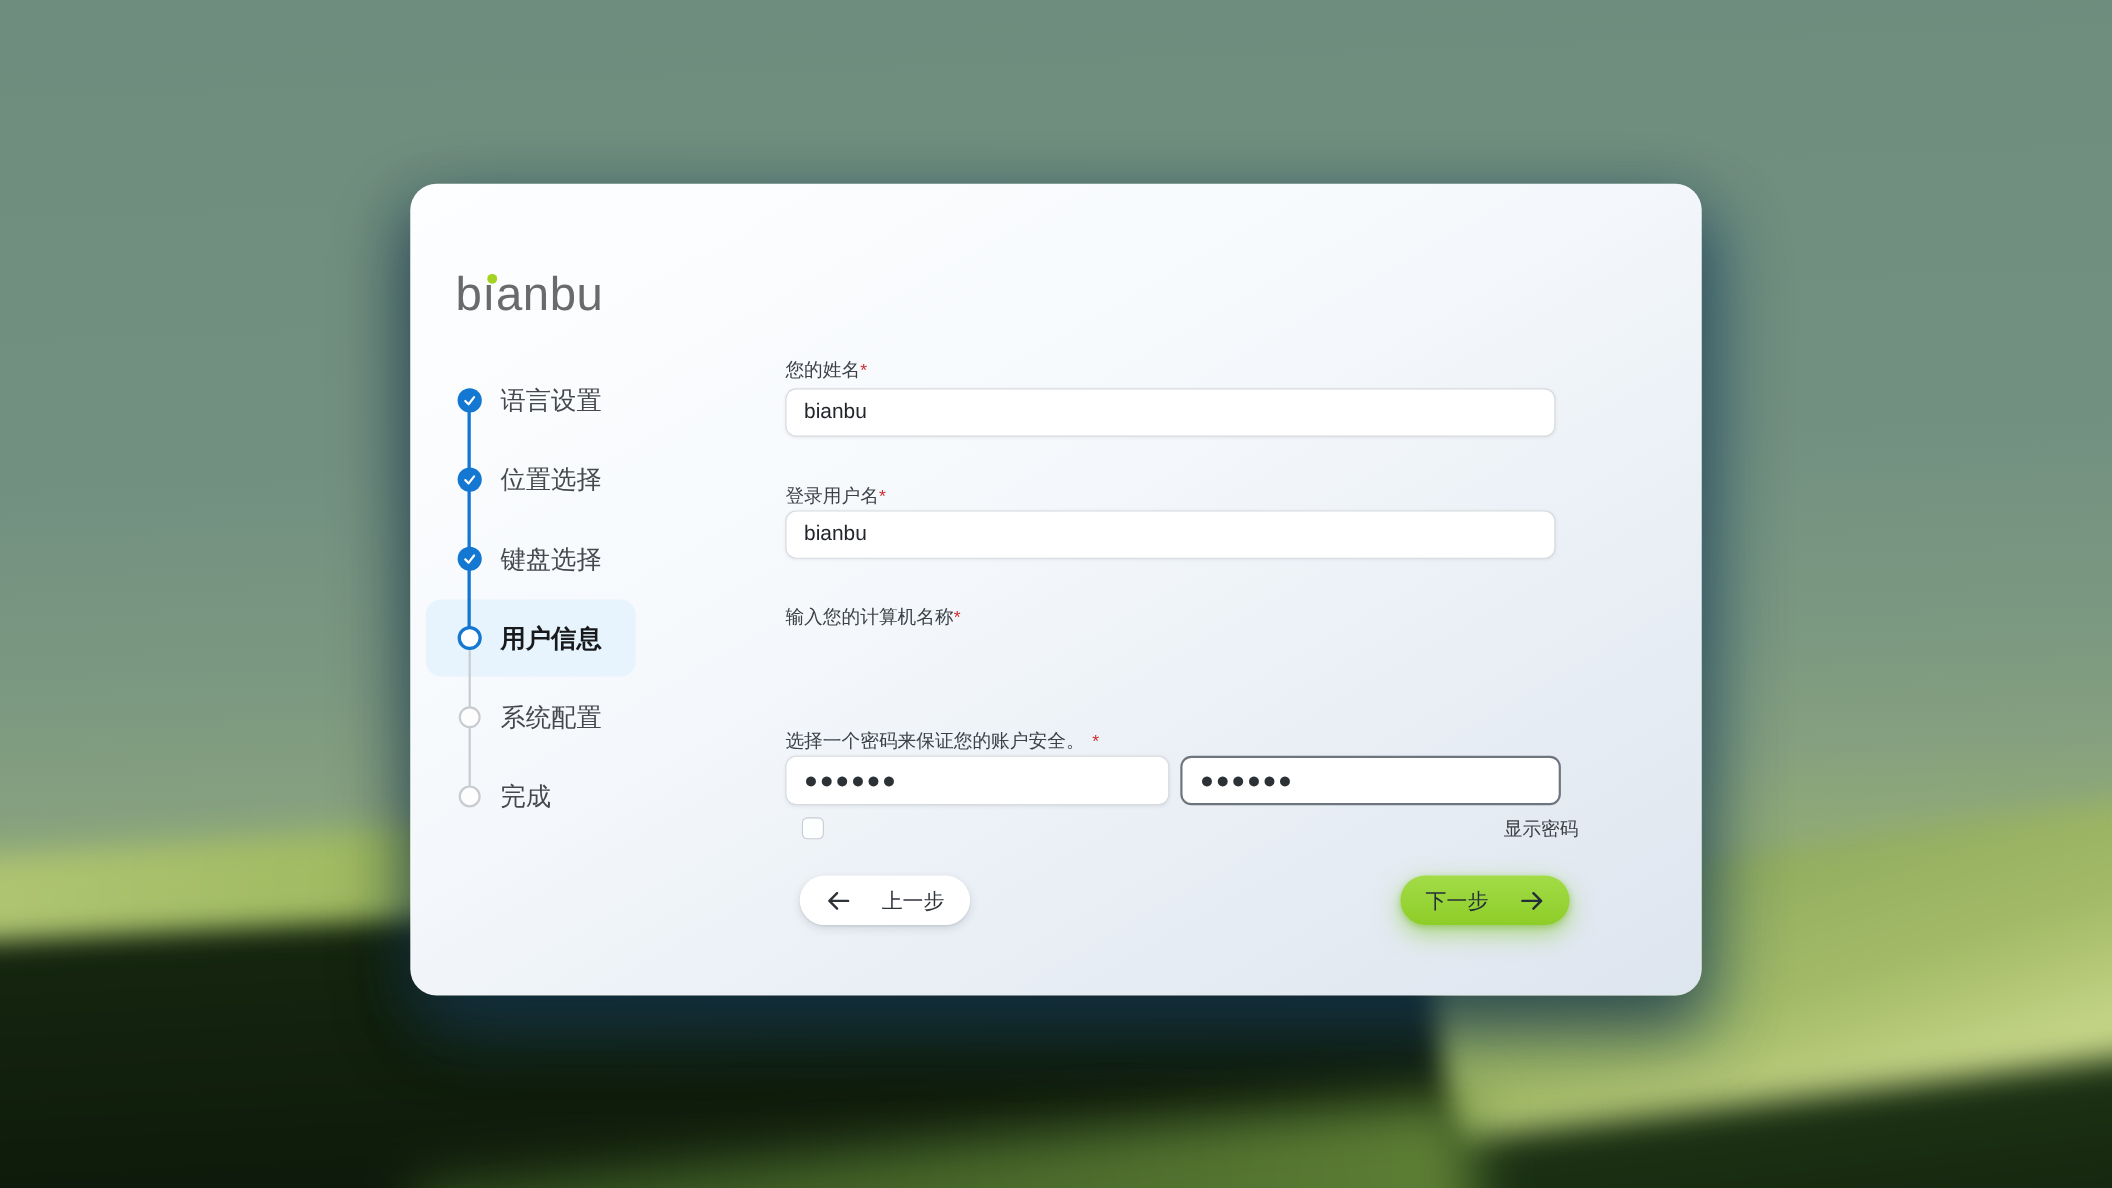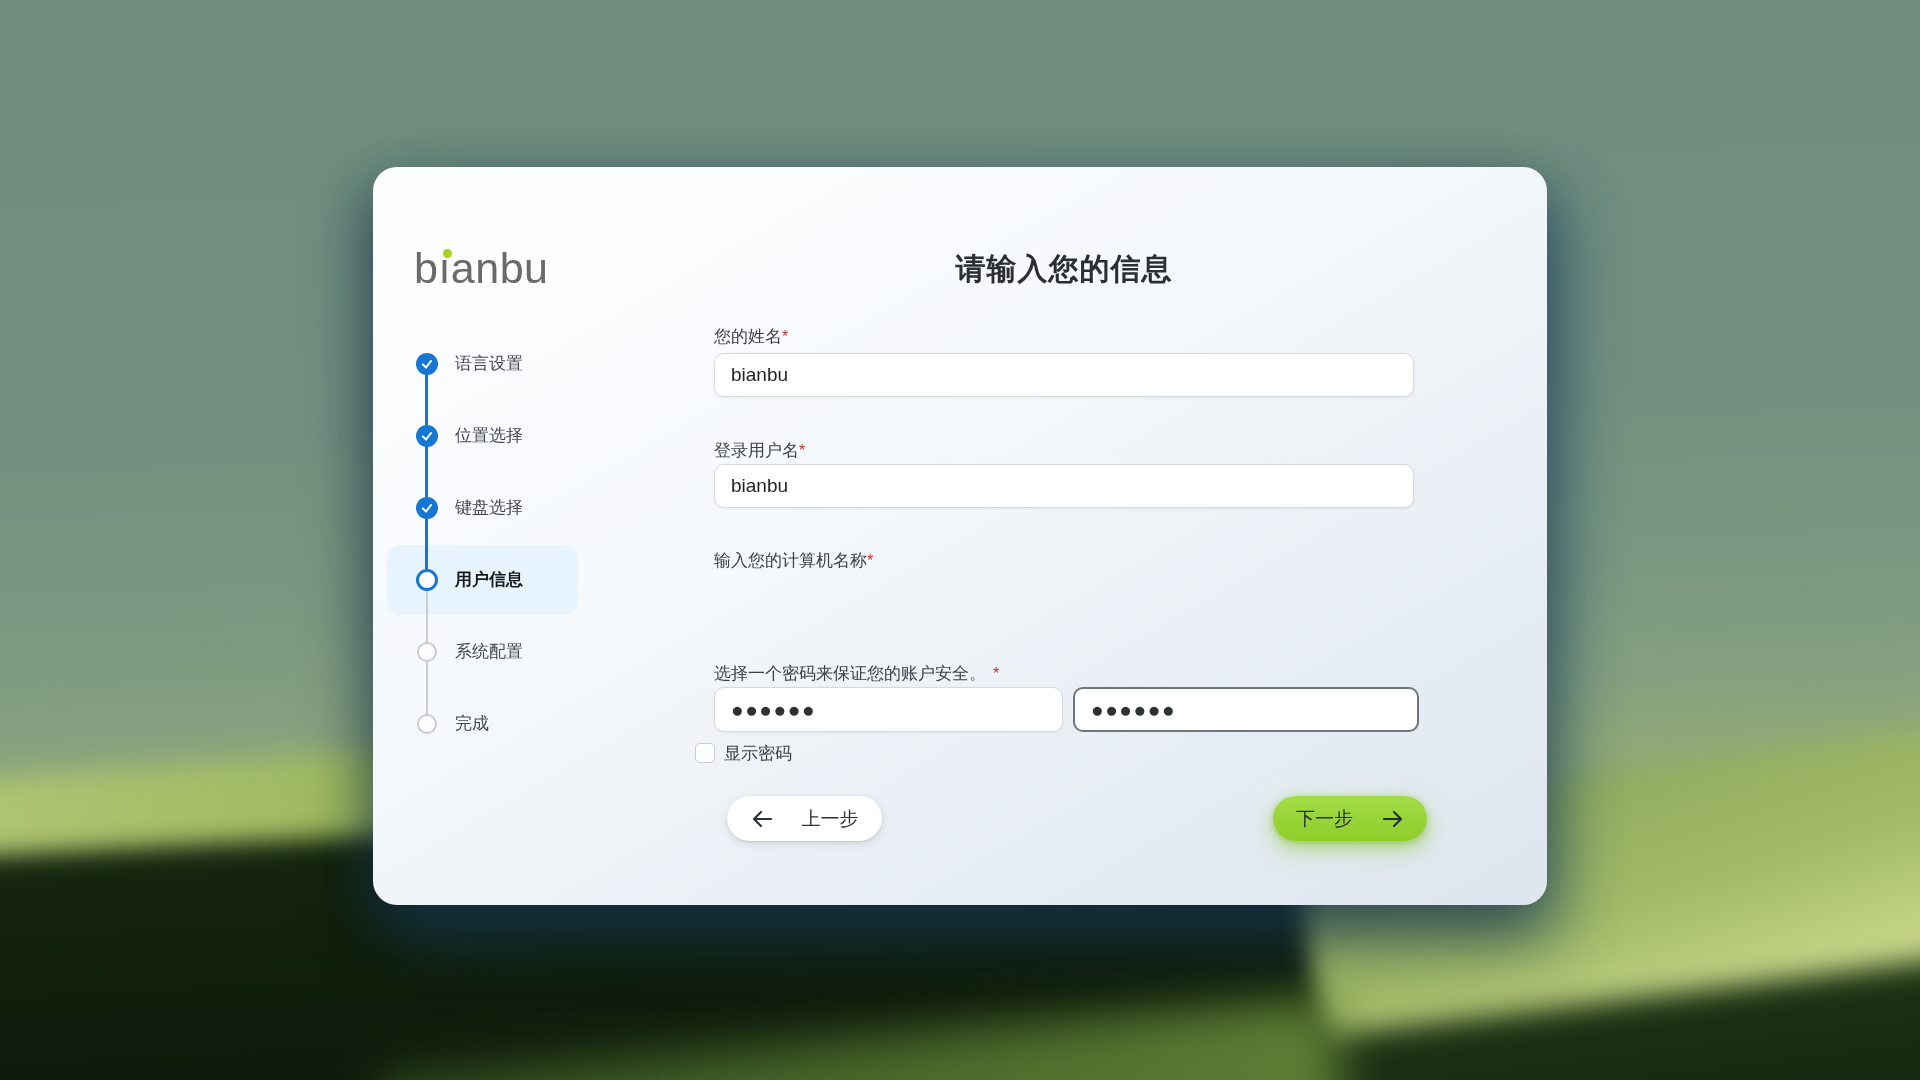--- a/index.html
+++ b/index.html
@@ -48,21 +48,21 @@
   .step-line { position:absolute; }
   .line-done { left:52px; top:197px; width:3px; height:216px; background:#1477d2; border-radius:2px; }
   .line-todo { left:53px; top:413px; width:2px; height:144px; background:#c8ccd1; }
   .step-dot { position:absolute; left:43px; width:22px; height:22px; border-radius:50%;
     display:flex; align-items:center; justify-content:center; }
   .dot-done { background:#1477d2; }
   .dot-current { background:#ffffff; border:3px solid #1477d2; }
   .dot-pending { left:44px; width:20px; height:20px; background:#fdfdfe; border:2px solid #c8ccd1; }
   .d0{top:186px}.d1{top:258px}.d2{top:330px}.d3{top:402px}.d4{top:475px}.d5{top:547px}
   .step-label { position:absolute; left:82px; height:28px; line-height:28px;
-    font-size:17px; color:#45494e; }
+    font-size:23px; color:#45494e; }
   .t0{top:183px}.t1{top:255px}.t2{top:327px}.t3{top:399px}.t4{top:471px}.t5{top:543px}
   .step-label.current { color:#17191c; font-weight:700; }
 
   
   .form-title { position:absolute; left:341px; top:82px; width:700px; text-align:center;
     font-size:30px; font-weight:700; color:#2b2f35; letter-spacing:1px; }
   .field-label { position:absolute; left:341px; font-size:17px; color:#3c4147; }
   .req { color:#cc2b2b; font-size:16px; }
   .req-spaced { margin-left:7px; }
   .l1{top:158px}.l2{top:272px}.l3{top:382px}.l4{top:495px}
@@ -70,22 +70,22 @@
     border-radius:10px; background:#ffffff; font-family:inherit; font-size:19px; color:#22262b;
     padding:0 16px; outline:none; box-shadow:0 1px 3px rgba(30,40,60,.07); }
   .i1{top:186px}.i2{top:297px}.i3{top:409px}
   .pw { position:absolute; top:520px; height:45px; border-radius:10px; background:#fff;
     font-family:inherit; font-size:21px; letter-spacing:1.5px; color:#2c3136; padding:0 16px;
     outline:none; }
   .pw1 { left:341px; width:349px; border:1px solid #d6dade; box-shadow:0 1px 3px rgba(30,40,60,.07); }
   .pw2 { left:700px; width:346px; border:2px solid #6f757c; }
 
   
-  .showpw-row { position:absolute; top:575px; left:322px; width:706px; height:22px;
-    display:flex; align-items:center; justify-content:flex-start; gap:9px; }
+  .showpw-row { position:absolute; top:575px; left:356px; width:706px; height:22px;
+    display:flex; align-items:center; justify-content:space-between; gap:9px; }
   .checkbox { width:20px; height:20px; border:1.5px solid #c7ccd2; border-radius:5px;
     background:rgba(255,255,255,.85); cursor:pointer; }
   .showpw-label { font-size:17px; color:#3b4046; }
 
   
   .btn { position:absolute; top:629px; height:45px; border:none; border-radius:23px;
     display:flex; align-items:center; justify-content:center; gap:29px;
     font-family:inherit; font-size:19px; cursor:pointer; }
   .btn-prev { left:354px; width:155px; background:#ffffff; color:#2e3338;
     box-shadow:0 3px 9px rgba(20,30,45,.12), 0 1px 2px rgba(20,30,45,.10); }
@@ -139,21 +139,20 @@
       <div class="step-dot dot-pending d5"></div>
 
       <div class="step-label t0">语言设置</div>
       <div class="step-label t1">位置选择</div>
       <div class="step-label t2">键盘选择</div>
       <div class="step-label current t3">用户信息</div>
       <div class="step-label t4">系统配置</div>
       <div class="step-label t5">完成</div>
     </div>
 
-    <div class="form-title">请输入您的信息</div>
 
     <div class="field-label l1">
       <span>您的姓名</span><span class="req">*</span>
     </div>
     <input class="txt i1" type="text" value="bianbu" style="">
 
     <div class="field-label l2">
       <span>登录用户名</span><span class="req">*</span>
     </div>
     <input class="txt i2" type="text" value="bianbu" style="">

